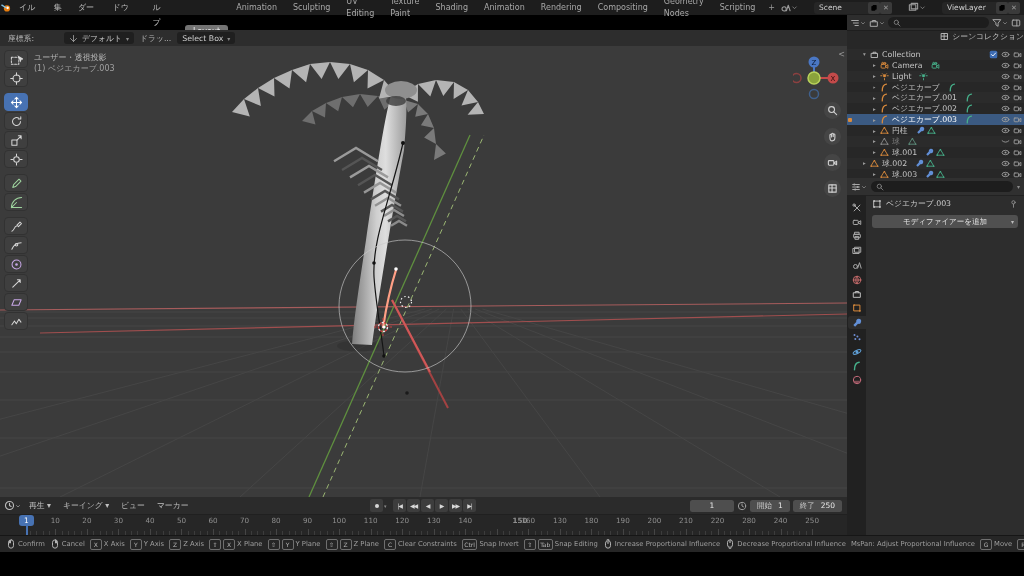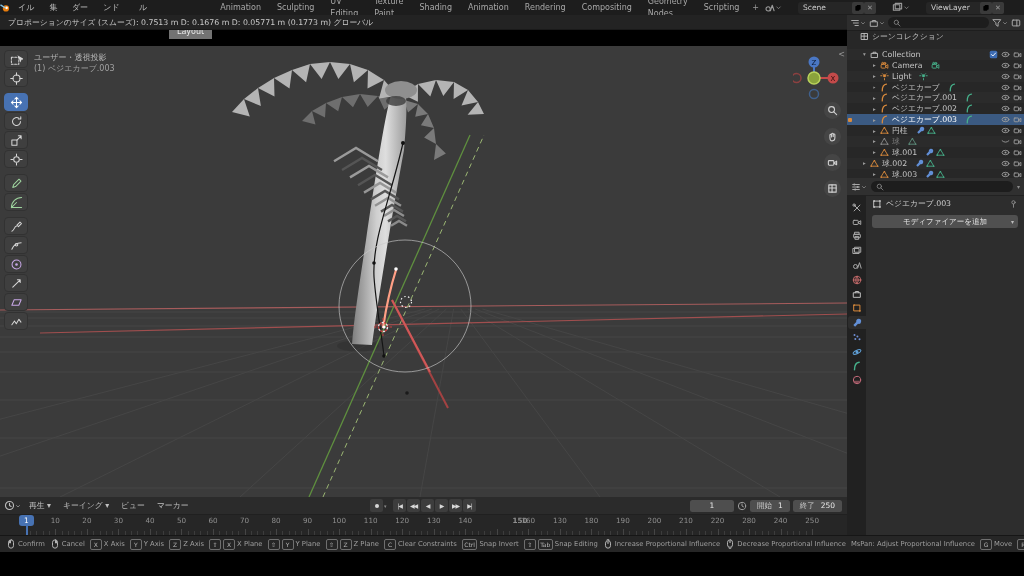--- a/index.html
+++ b/index.html
@@ -10,21 +10,21 @@
   svg{display:block;}
   .ico{display:inline-flex;align-items:center;justify-content:center;vertical-align:middle;}
   .ico svg{stroke:currentColor;fill:none;stroke-width:1.2;stroke-linecap:round;stroke-linejoin:round;}
 
   
   #topbar{left:0;top:0;width:1024px;height:15px;background:#1d1d1d;display:flex;align-items:center;font-size:8px;color:#bdbdbd;}
   #topbar .menu{padding:0 7px;line-height:15px;cursor:default;}
   #wstabs{display:flex;margin-left:10px;height:15px;align-items:center;}
   #wstabs .wstab{padding:1px 8px;border-radius:3px 3px 0 0;color:#a8a8a8;line-height:12px;}
   #wstabs .wstab.active{background:#737373;color:#e8e8e8;margin-top:48px;}
-  #topbar-right{margin-left:auto;display:flex;align-items:center;gap:16px;padding-right:20px;}
+  #topbar-right{margin-left:auto;display:flex;align-items:center;gap:16px;padding-right:4px;}
   .idblock{display:flex;align-items:center;background:#262626;border-radius:3px;height:12px;font-size:7.5px;color:#cfcfcf;}
   .idblock .lbl{padding:0 5px;min-width:44px;}
   .idblock .mini{width:12px;height:12px;background:#3a3a3a;display:flex;align-items:center;justify-content:center;border-radius:2px;color:#9a9a9a;font-size:7px;}
 
   
   #modalrow{left:0;top:15px;width:847px;height:15px;background:#232323;display:flex;align-items:center;font-size:7.8px;color:#cccccc;padding-left:8px;box-sizing:border-box;border-bottom:1px solid #1a1a1a;}
   #toolrow{left:0;top:30px;width:847px;height:16px;background:#2d2d2d;display:flex;align-items:center;font-size:7.8px;color:#b5b5b5;gap:6px;padding-left:8px;box-sizing:border-box;}
   .pill{display:flex;align-items:center;gap:4px;background:#1f1f1f;border-radius:3px;height:12px;padding:0 5px;color:#d0d0d0;}
   .pill .car{font-size:6px;color:#8a8a8a;}
 
@@ -163,24 +163,39 @@
             <svg width="8" height="8" viewBox="0 0 12 12">
               <rect x="2" y="3" width="6" height="7" rx="1"></rect>
               <rect x="4" y="1.5" width="6" height="7" rx="1"></rect>
             </svg>
           </span>
         <span class="mini">✕</span>
       </div>
     </div>
   </div>
 
-  <div id="modalrow" class="abs">
-    <span>プロポーションのサイズ (スムーズ): 0.7513 m   D: 0.1676 m   D: 0.05771 m (0.1773 m) グローバル</span>
+
+  <div id="toolrow" class="abs">
+    <span>座標系:</span>
+    <span style="width:18px"></span>
+    <div class="pill">
+      <span class="ico" style="color:#9a9a9a">
+          <svg width="9" height="9" viewBox="0 0 12 12">
+            <path d="M6,10V2M6,10L2,6M6,10l4-4"></path>
+          </svg>
+        </span>
+      <span>デフォルト</span>
+      <span class="car">▾</span>
+    </div>
+    <span>ドラッ...</span>
+    <div class="pill">
+      <span>Select Box</span>
+      <span class="car">▾</span>
+    </div>
   </div>
-
 
   <div id="viewport" class="abs">
     <svg id="scene" width="847" height="451" viewBox="0 46 847 451">
       <defs>
         <linearGradient id="trunkGrad" x1="0" y1="0" x2="1" y2="0">
           <stop offset="0" stop-color="#7e7e7e"></stop>
             <stop offset="0.45" stop-color="#cfcfcf"></stop>
           <stop offset="0.62" stop-color="#dedede"></stop>
             <stop offset="1" stop-color="#9c9c9c"></stop>
         </linearGradient>
@@ -645,21 +660,21 @@
           </svg>
         </span>
       <span class="ico">
           <svg width="10" height="10" viewBox="0 0 12 12">
             <rect x="1.5" y="2.5" width="9" height="7" rx="1"></rect>
             <path d="M7,2.5v7"></path>
           </svg>
         </span>
     </div>
     <div id="oltree">
-        <div class="olrow" style="padding-left: 4px;">
+        <div class="olrow" style="padding-left: 4px; justify-content: flex-end;">
           <span class="disc"></span>
           <span class="ico" style="color: rgb(192, 192, 192);">
             <svg width="9" height="9" viewBox="0 0 12 12" stroke-linecap="round" stroke-linejoin="round">
               <rect x="2" y="2" width="8" height="8"></rect>
               <path d="M2,5.5h8M5.5,2v8"></path>
             </svg>
           </span>
           <span class="name">シーンコレクション</span>
           <span class="rights"></span>
         </div>

